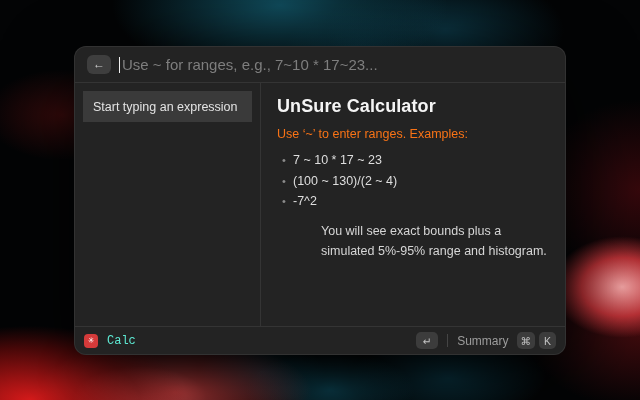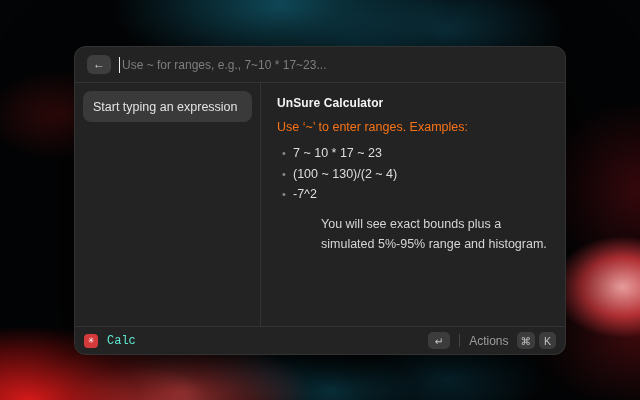--- a/index.html
+++ b/index.html
@@ -53,43 +53,43 @@
     display: flex; align-items: center; justify-content: center;
     cursor: pointer; flex: none;
   }
   .caret {
     width: 1px; height: 16px; background: #f0f0f0;
     margin-left: 8px; flex: none;
   }
   .search-input {
     flex: 1; margin-left: 2px;
     background: transparent; border: none; outline: none;
-    color: #e6e6e6; font-size: 12px;
+    color: #e6e6e6; font-size: 15px;
     font-family: "Liberation Sans", sans-serif;
   }
   .search-input::placeholder { color: #7e7e7e; }
   
   .content { flex: 1; display: flex; min-height: 0; }
   .list-panel { width: 185px; flex: none; padding: 8px; }
   .list-item {
-    height: 31px; border-radius: 8px;
+    height: 31px; border-radius: 0;
     display: flex; align-items: center;
     padding: 0 10px;
     font-size: 12.5px; color: #e3e3e3;
     cursor: pointer;
   }
   .list-item.selected { background: #3a3a3a; }
   .detail-panel {
     flex: 1;
     border-left: 1px solid rgba(255,255,255,0.08);
     padding: 13px 16px;
     overflow: hidden;
   }
   .detail-title {
-    font-size: 12px; font-weight: 700; color: #f4f4f4;
+    font-size: 18px; font-weight: 700; color: #f4f4f4;
     margin-bottom: 10px; letter-spacing: 0.1px;
   }
   .detail-intro { font-size: 12.5px; color: #f97316; margin-bottom: 9px; }
   .examples { list-style: none; margin: 0 0 9px 0; }
   .examples li {
     display: flex; align-items: baseline;
     font-size: 12.5px; color: #dedede;
     line-height: 20.5px;
   }
   .examples .dot {
@@ -181,19 +181,19 @@
 
   <div class="footer">
     <div class="app-icon">
       <span>✳</span>
     </div>
     <span class="app-name">Calc</span>
 
     <div class="footer-right">
       <kbd class="primary-key">↵</kbd>
       <div class="footer-sep"></div>
-      <span class="actions-label">Actions</span>
+      <span class="actions-label">Summary</span>
       <kbd class="cmd-key">⌘</kbd>
       <kbd class="k-key">K</kbd>
     </div>
   </div>
 
 </div>
 
 </body></html>

